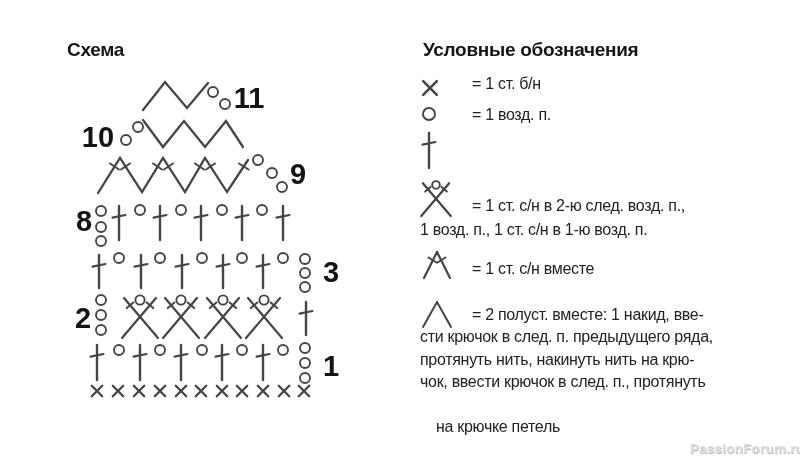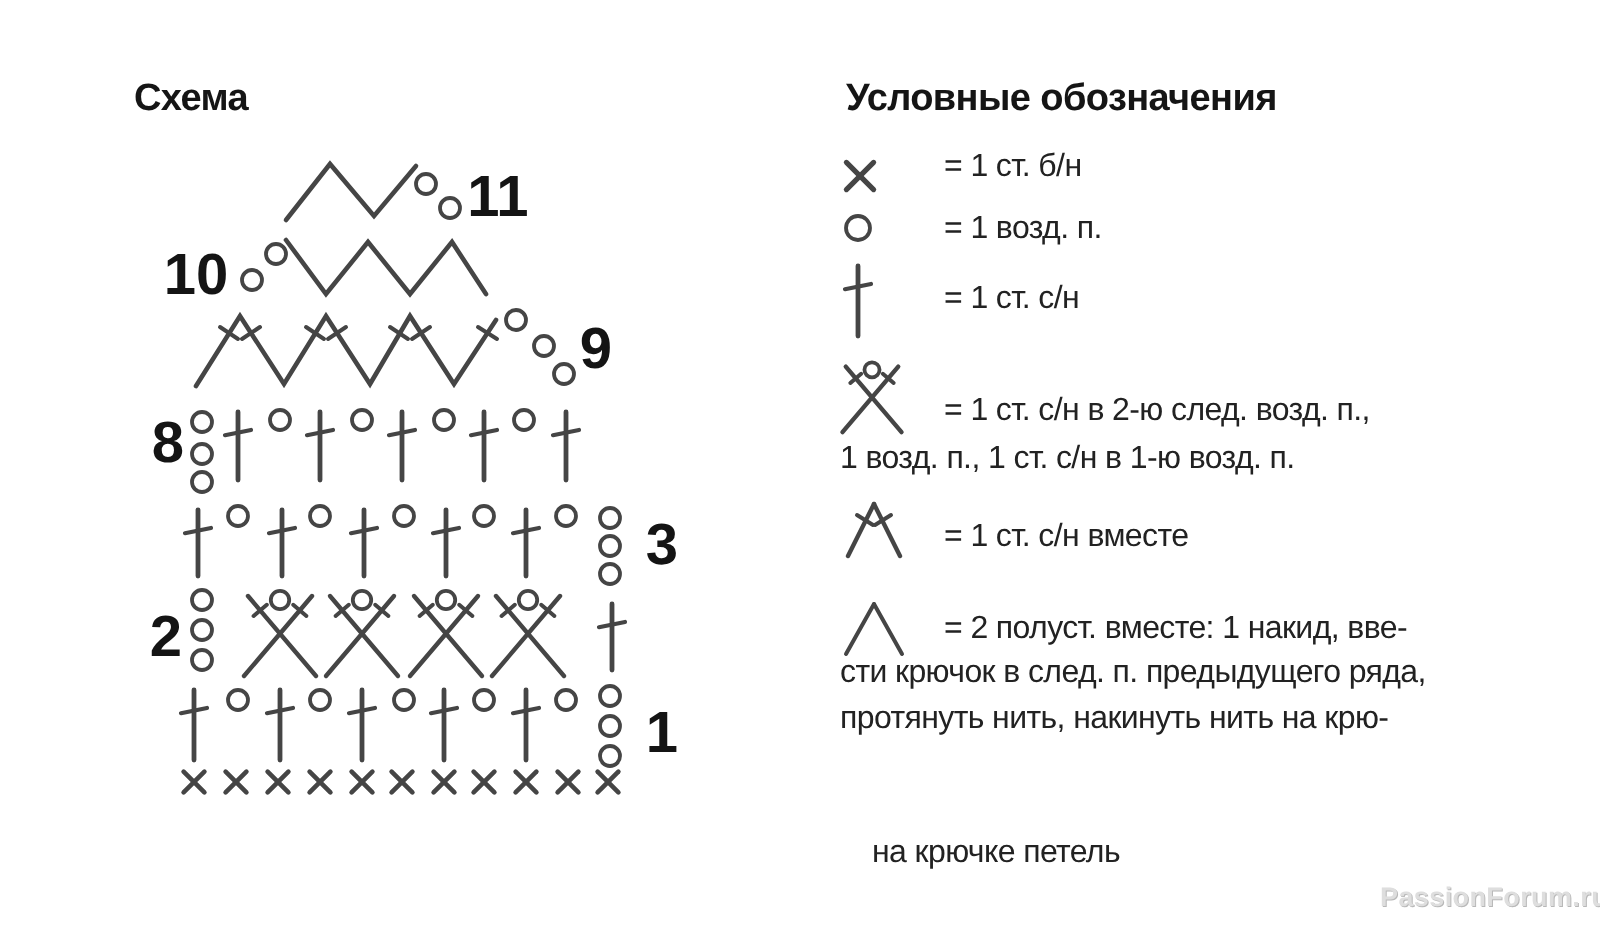--- a/index.html
+++ b/index.html
@@ -157,21 +157,20 @@
 
   <svg class="sym" style="left:419px;top:104px" width="20" height="20">
       <circle cx="10" cy="10" r="6" fill="none" stroke="#454545" stroke-width="1.9"></circle>
     </svg>
   <div class="lt" style="left:472px;top:106px">= 1 возд. п.</div>
 
   <svg class="sym" style="left:419px;top:131px" width="20" height="40">
       <line x1="10" y1="2" x2="10" y2="37" stroke="#454545" stroke-width="2.4" stroke-linecap="round"></line>
       <line x1="3.5" y1="13.6" x2="16.5" y2="11" stroke="#454545" stroke-width="2.1" stroke-linecap="round"></line>
     </svg>
-  <div class="lt" style="left:472px;top:141px">= 1 ст. с/н</div>
 
   <svg class="sym" style="left:414px;top:176px" width="44" height="48">
       <circle cx="22" cy="8.92" r="3.7719999999999994" fill="none" stroke="#454545" stroke-width="1.9"></circle>
       <line x1="8.88" y1="7.279999999999999" x2="36.76" y2="40.08" stroke="#454545" stroke-width="2.2" stroke-linecap="round"></line>
       <line x1="35.12" y1="7.279999999999999" x2="7.24" y2="40.08" stroke="#454545" stroke-width="2.2" stroke-linecap="round"></line>
       <line x1="11.176000000000002" y1="15.479999999999999" x2="16.588" y2="10.888" stroke="#454545" stroke-width="2" stroke-linecap="round"></line>
       <line x1="27.412" y1="10.888" x2="32.824" y2="15.479999999999999" stroke="#454545" stroke-width="2" stroke-linecap="round"></line>
     </svg>
   <div class="lt" style="left:472px;top:197px">= 1 ст. с/н в 2-ю след. возд. п.,</div>
   <div class="lt" style="left:420px;top:221px">1 возд. п., 1 ст. с/н в 1-ю возд. п.</div>
@@ -184,16 +183,17 @@
     </svg>
   <div class="lt" style="left:472px;top:260px">= 1 ст. с/н вместе</div>
 
   <svg class="sym" style="left:416px;top:298px" width="44" height="32">
       <line x1="21" y1="4" x2="7" y2="29" stroke="#454545" stroke-width="2" stroke-linecap="round"></line>
       <line x1="21" y1="4" x2="35" y2="29" stroke="#454545" stroke-width="2" stroke-linecap="round"></line>
     </svg>
   <div class="lt" style="left:472px;top:306px">= 2 полуст. вместе: 1 накид, вве-</div>
   <div class="lt" style="left:420px;top:328px">сти крючок в след. п. предыдущего ряда,</div>
   <div class="lt" style="left:420px;top:351px">протянуть нить, накинуть нить на крю-</div>
+  <div class="lt" style="left:420px;top:373px">чок, ввести крючок в след. п., протянуть</div>
   <div class="lt" style="left:436px;top:418px">на крючке петель</div>
 
   <div class="wm">PassionForum.ru</div>
 </div>
 
 </body></html>

